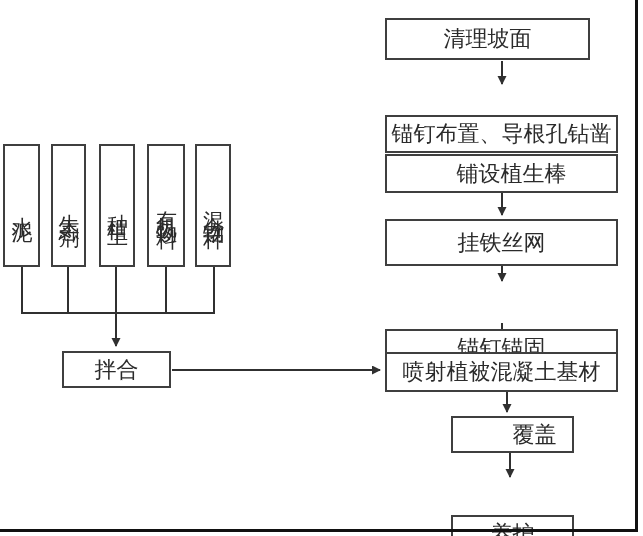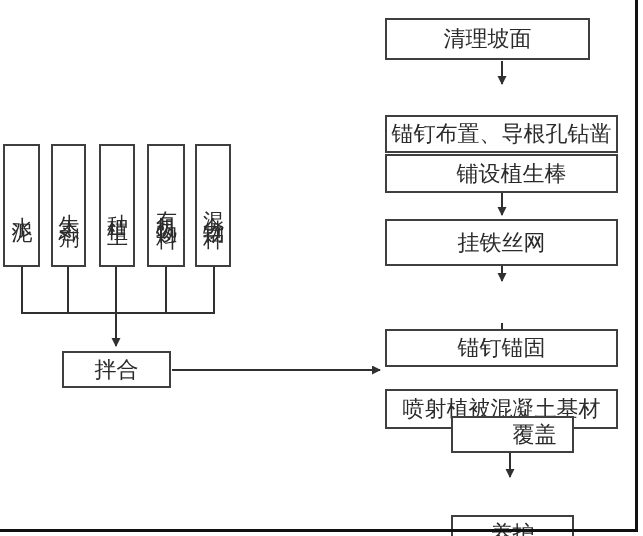--- a/index.html
+++ b/index.html
@@ -121,21 +121,21 @@
   </div>
   <div class="box" style="left:385px; top:154px; width:233px; height:39px;padding-left:20px;">
     <span>铺设植生棒</span>
   </div>
   <div class="box" style="left:385px; top:219px; width:233px; height:47px;">
     <span>挂铁丝网</span>
   </div>
   <div class="box" style="left:385px; top:285px; width:233px; height:38px;margin-top:44px;">
     <span>锚钉锚固</span>
   </div>
-  <div class="box" style="left:385px; top:352px; width:233px; height:40px;margin-top:37px;">
+  <div class="box" style="left:385px; top:352px; width:233px; height:40px;">
     <span>喷射植被混凝土基材</span>
   </div>
 
   <div class="box" style="left:451px; top:416px; width:123px; height:37px;padding-left:44px;">
     <span>覆盖</span>
   </div>
   <div class="box" style="left:451px; top:481px; width:123px; height:37px;margin-top:34px;">
     <span>养护</span>
   </div>
 

